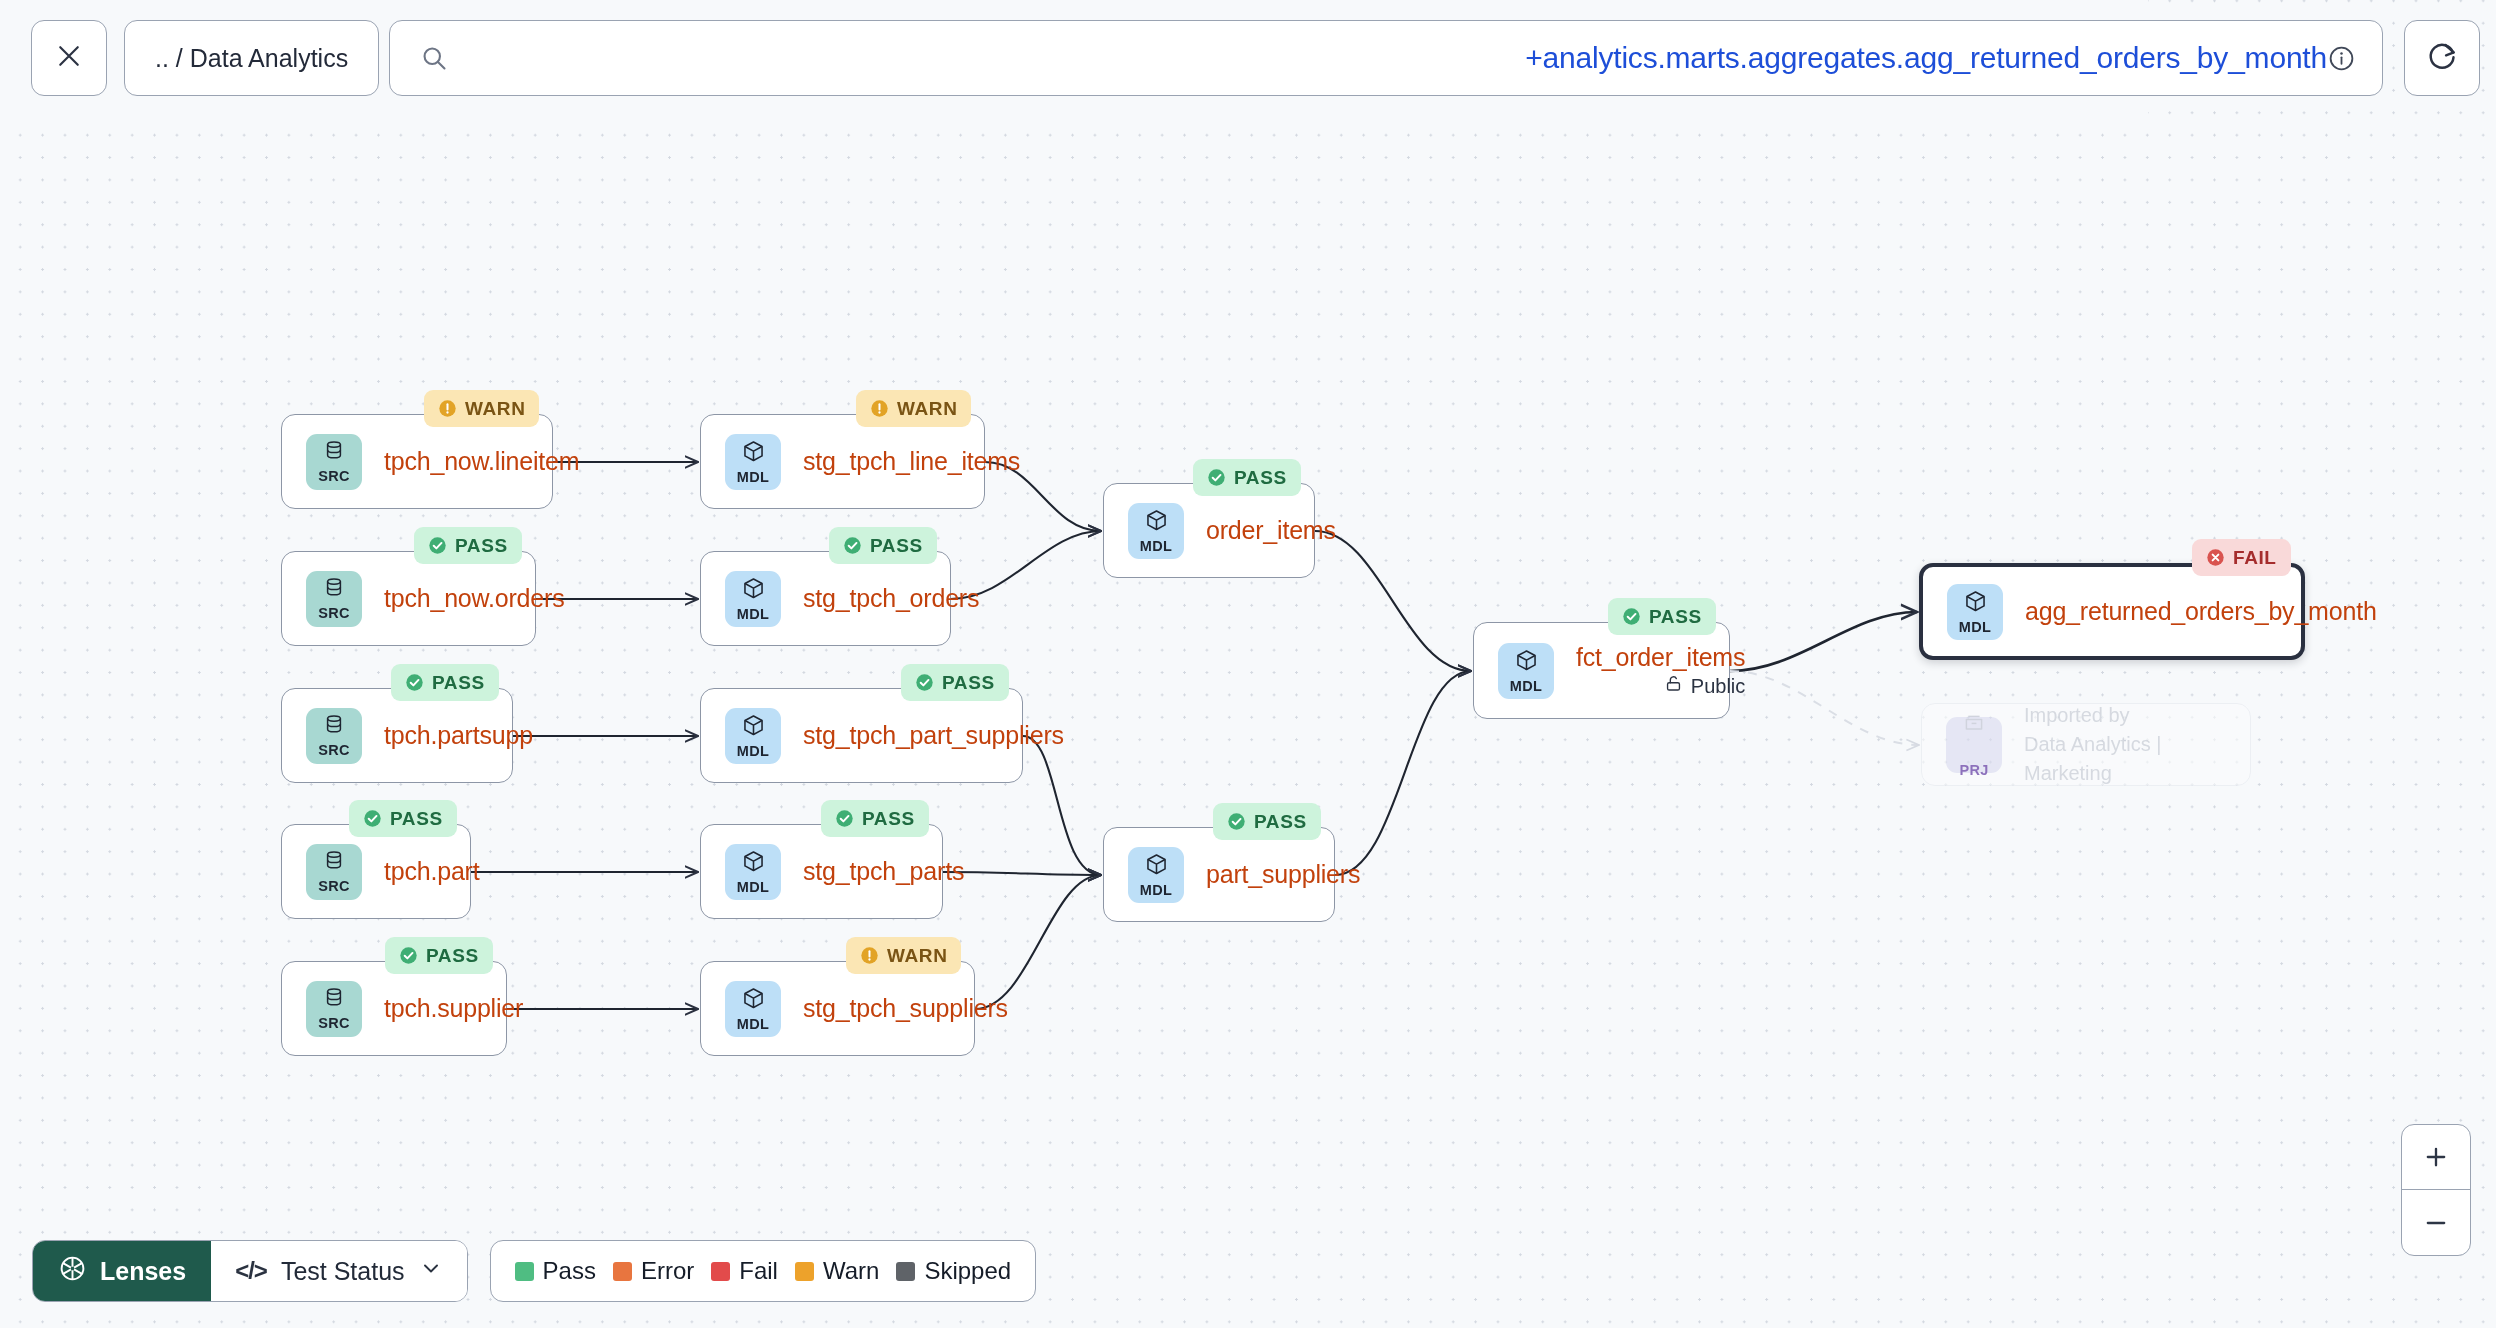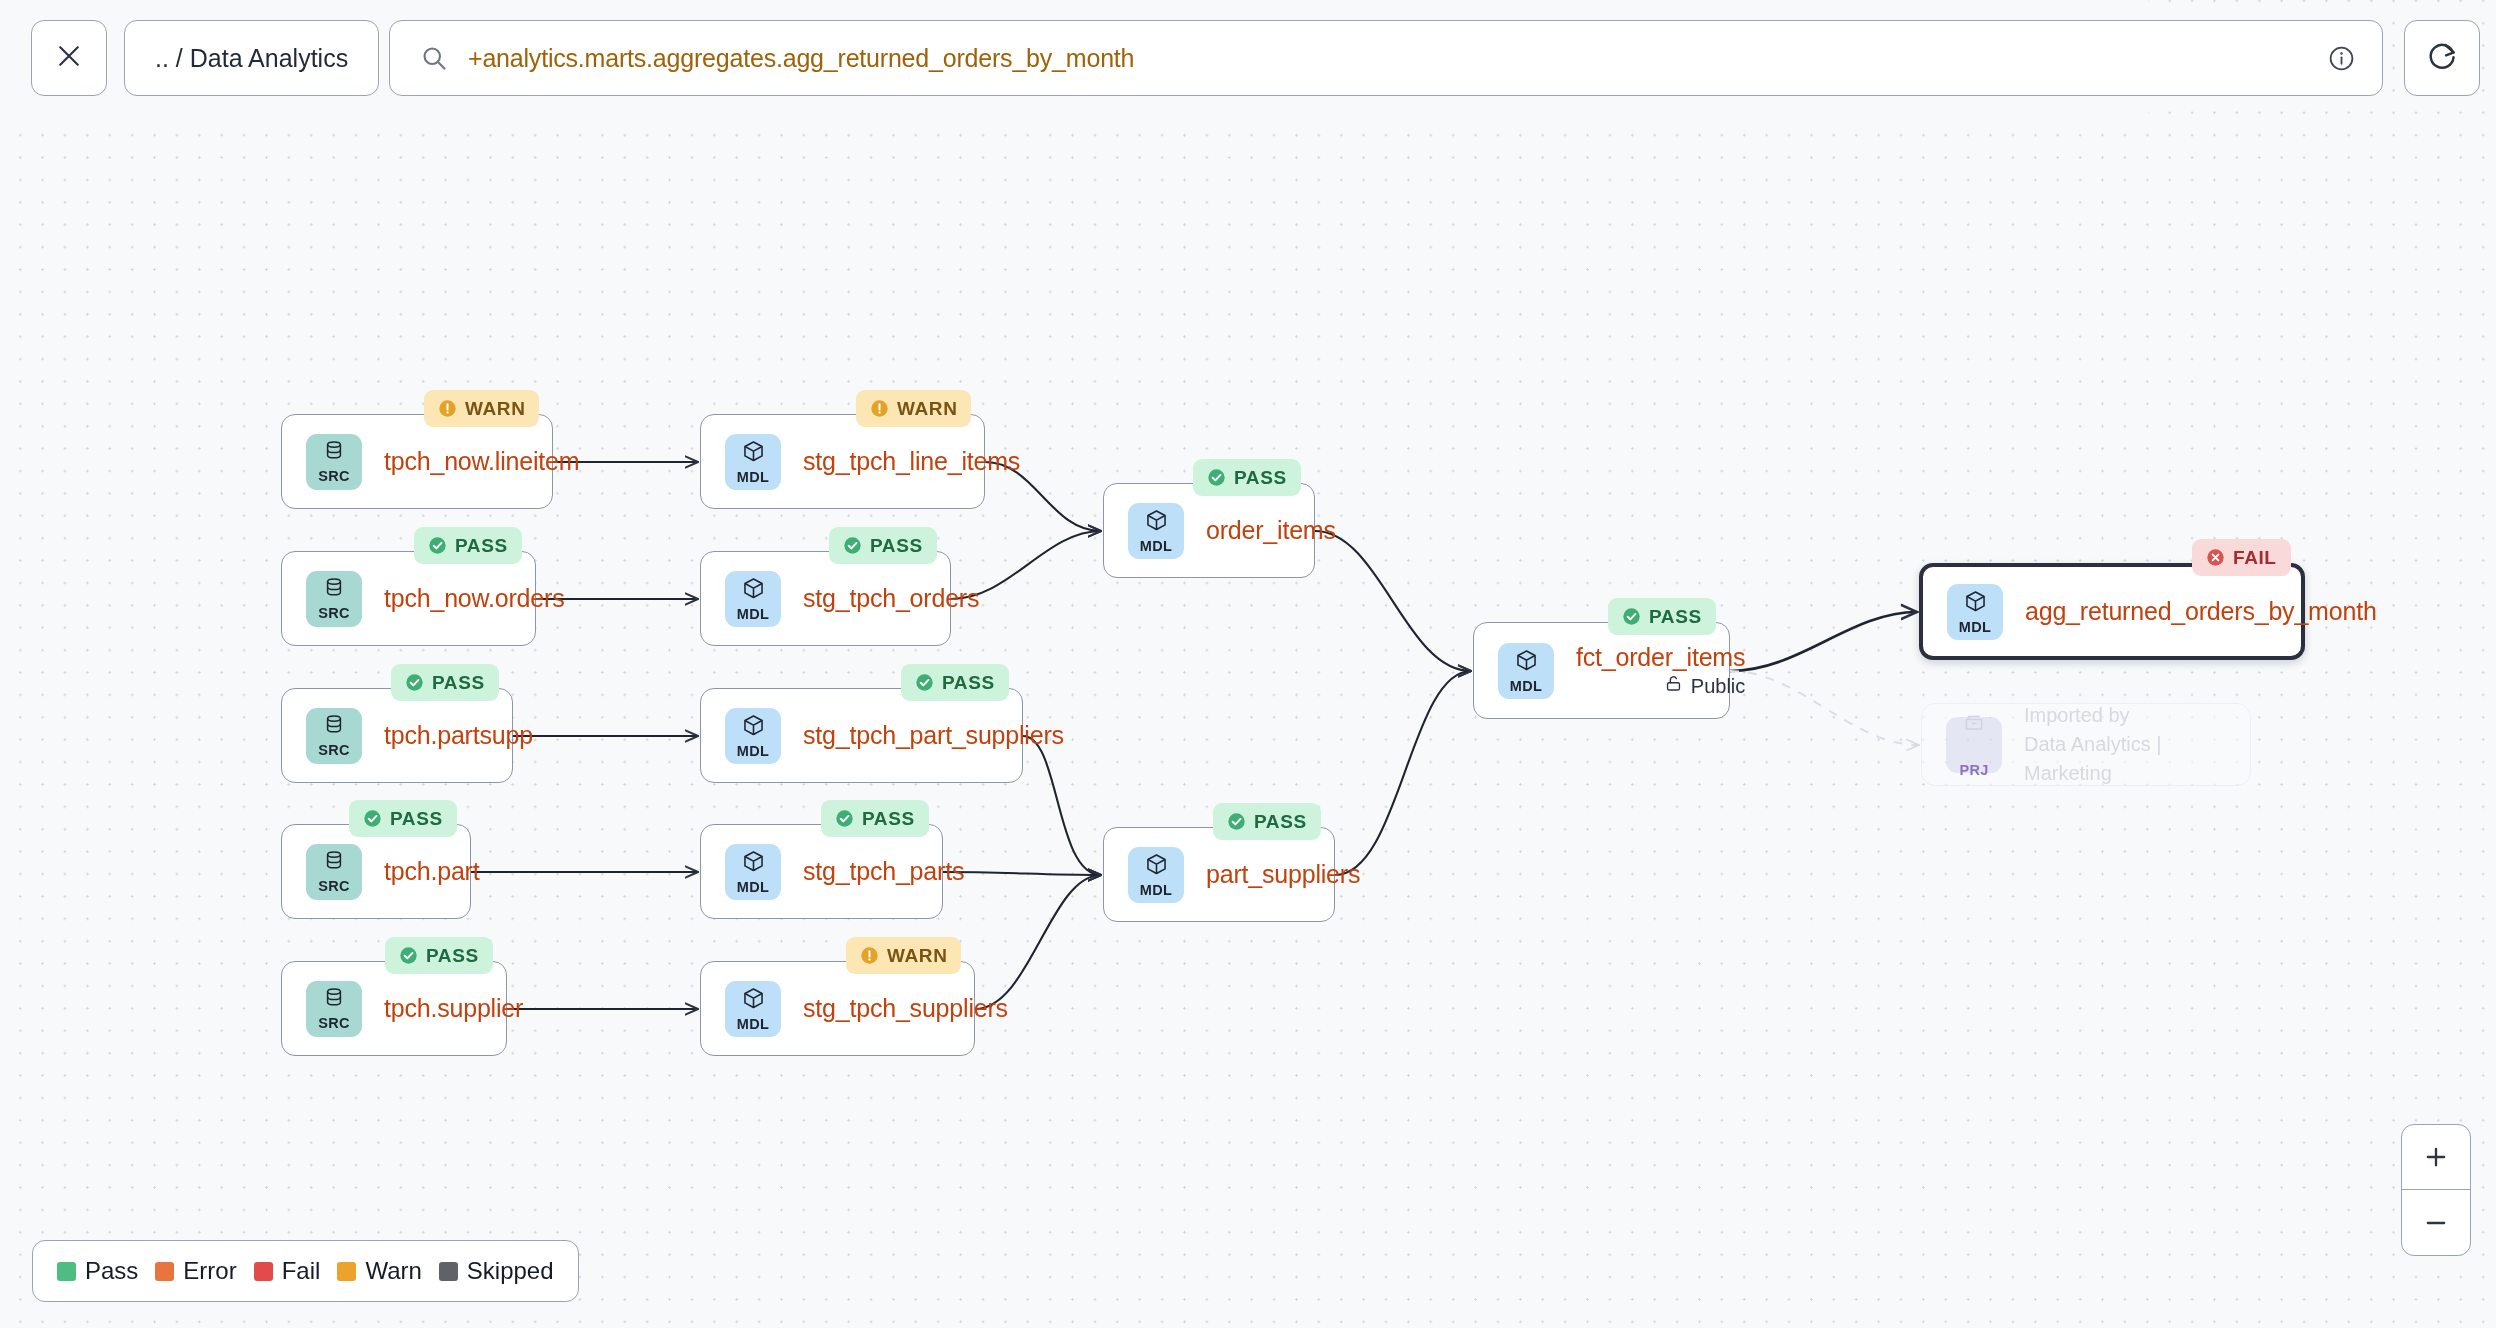--- a/index.html
+++ b/index.html
@@ -50,25 +50,26 @@
     white-space: nowrap;
   }
   #search-box {
     left: 389px; top: 20px; width: 1994px; height: 76px;
     justify-content: flex-start;
     padding: 0 26px 0 30px;
   }
   #search-icon-wrap { flex: 0 0 auto; display:flex; align-items:center; margin-right: 20px; }
   #search-text {
     flex: 1 1 auto;
-    font-size: 25px;
-    color: #a16207;
+    font-size: 30px;
+    color: #1d4ed8;
     letter-spacing: -0.2px;
     white-space: nowrap;
     overflow: hidden;
+    text-align: right;
   }
   #info-icon-wrap { flex: 0 0 auto; display:flex; align-items:center; cursor:pointer; }
   #refresh-btn { left: 2404px; top: 20px; width: 76px; height: 76px; }
 
   
   .node {
     position: absolute;
     background: #ffffff;
     border: 1.6px solid #8d96a6;
     border-radius: 14px;
@@ -614,20 +615,40 @@
       <svg width="33" height="33" viewBox="0 0 24 24" fill="none" stroke="#2b3242" stroke-width="1.8" stroke-linecap="round" stroke-linejoin="round">
         <path d="M19.6 9.2 A8.3 8.3 0 1 0 20 12.6"></path>
         <path d="M14.1 3.6 L20.2 9.0 L14.6 11.2"></path>
       </svg>
     </span>
   </div>
 </div>
 
 <div id="bottombar">
 
+  <div id="lens-group">
+    <div id="lenses-btn">
+      <span>
+        <svg width="29" height="29" viewBox="0 0 24 24" fill="none" stroke="#ffffff" stroke-width="1.6">
+          <circle cx="12" cy="12" r="9"></circle>
+          <path d="M12 3 L12 10.5 M19.8 7.5 L13.3 11.3 M19.8 16.5 L13.3 12.7 M12 21 L12 13.5 M4.2 16.5 L10.7 12.7 M4.2 7.5 L10.7 11.3"></path>
+        </svg>
+      </span>
+      <span>Lenses</span>
+    </div>
+    <div id="test-status-btn">
+      <span id="code-icon">&lt;/&gt;</span>
+      <span>Test Status</span>
+      <span>
+        <svg width="24" height="24" viewBox="0 0 24 24" fill="none" stroke="#2a3240" stroke-width="1.9" stroke-linecap="round" stroke-linejoin="round">
+          <path d="M6 9.5 L12 15.5 L18 9.5"></path>
+        </svg>
+      </span>
+    </div>
+  </div>
 
   <div id="legend">
       <div class="legend-item">
         <span class="legend-sq" style="background:#4fbd82"></span>
         <span class="legend-label">Pass</span>
       </div>
       <div class="legend-item">
         <span class="legend-sq" style="background:#e8753f"></span>
         <span class="legend-label">Error</span>
       </div>

